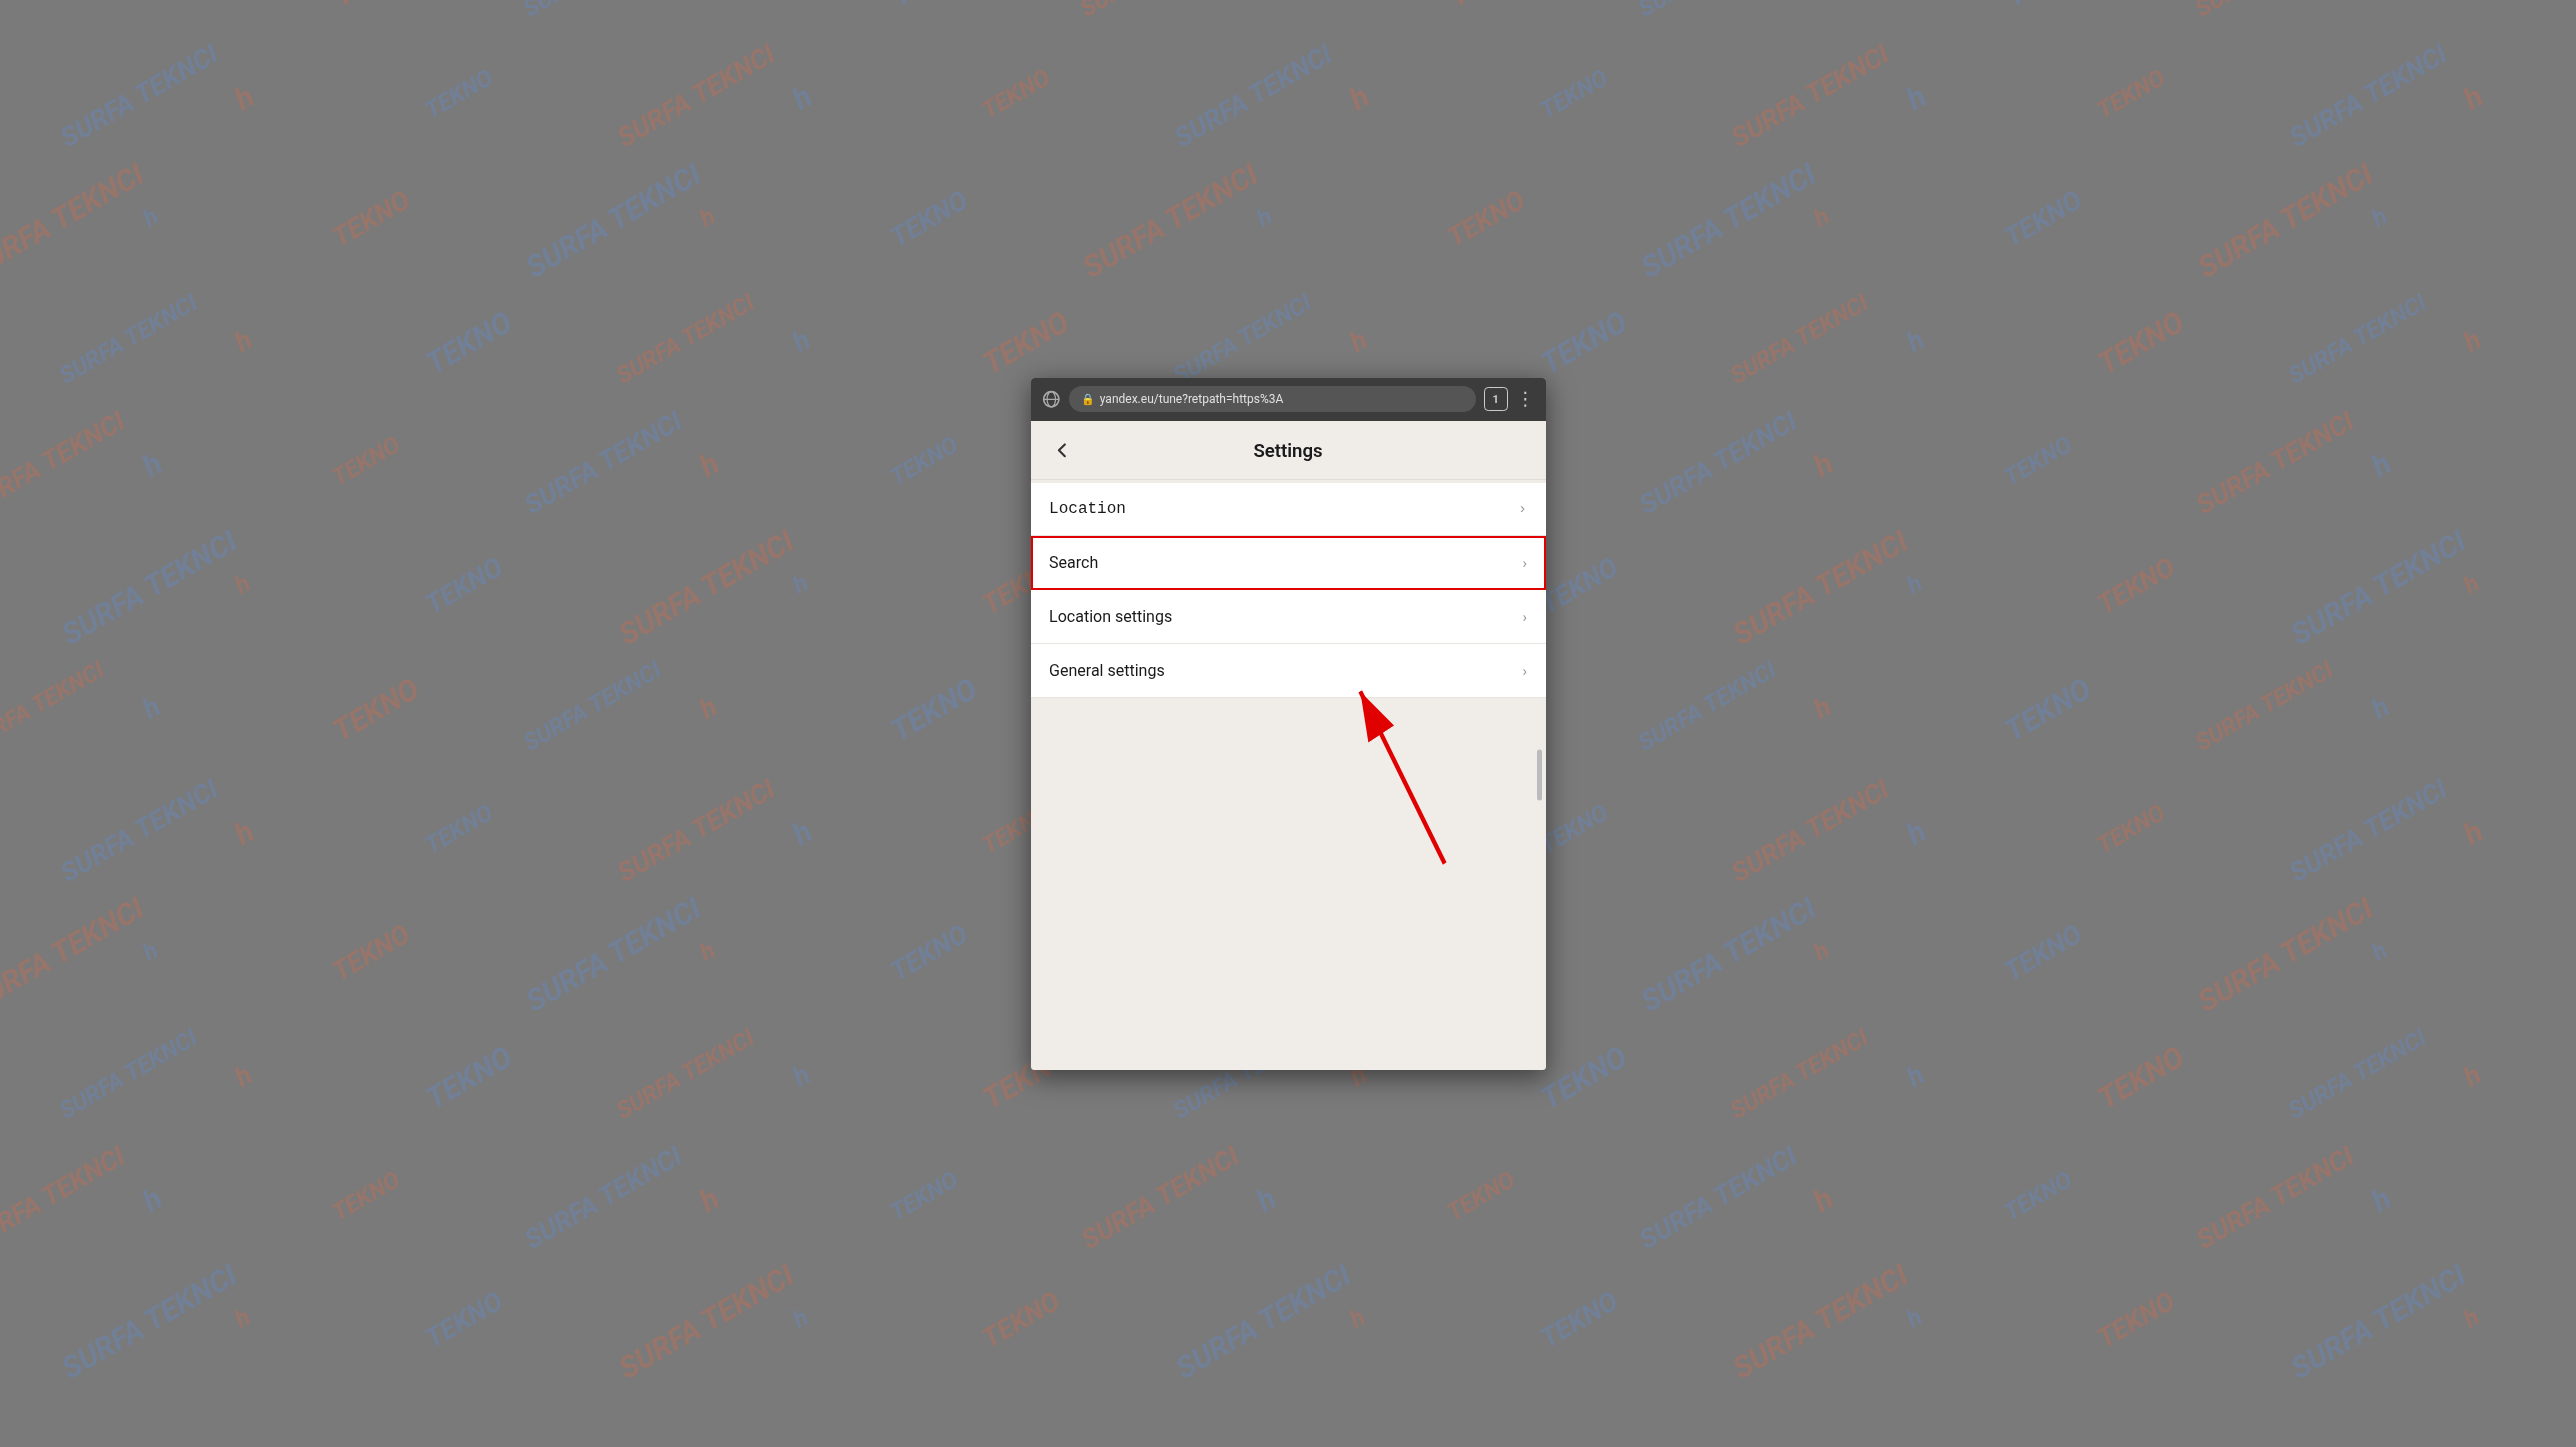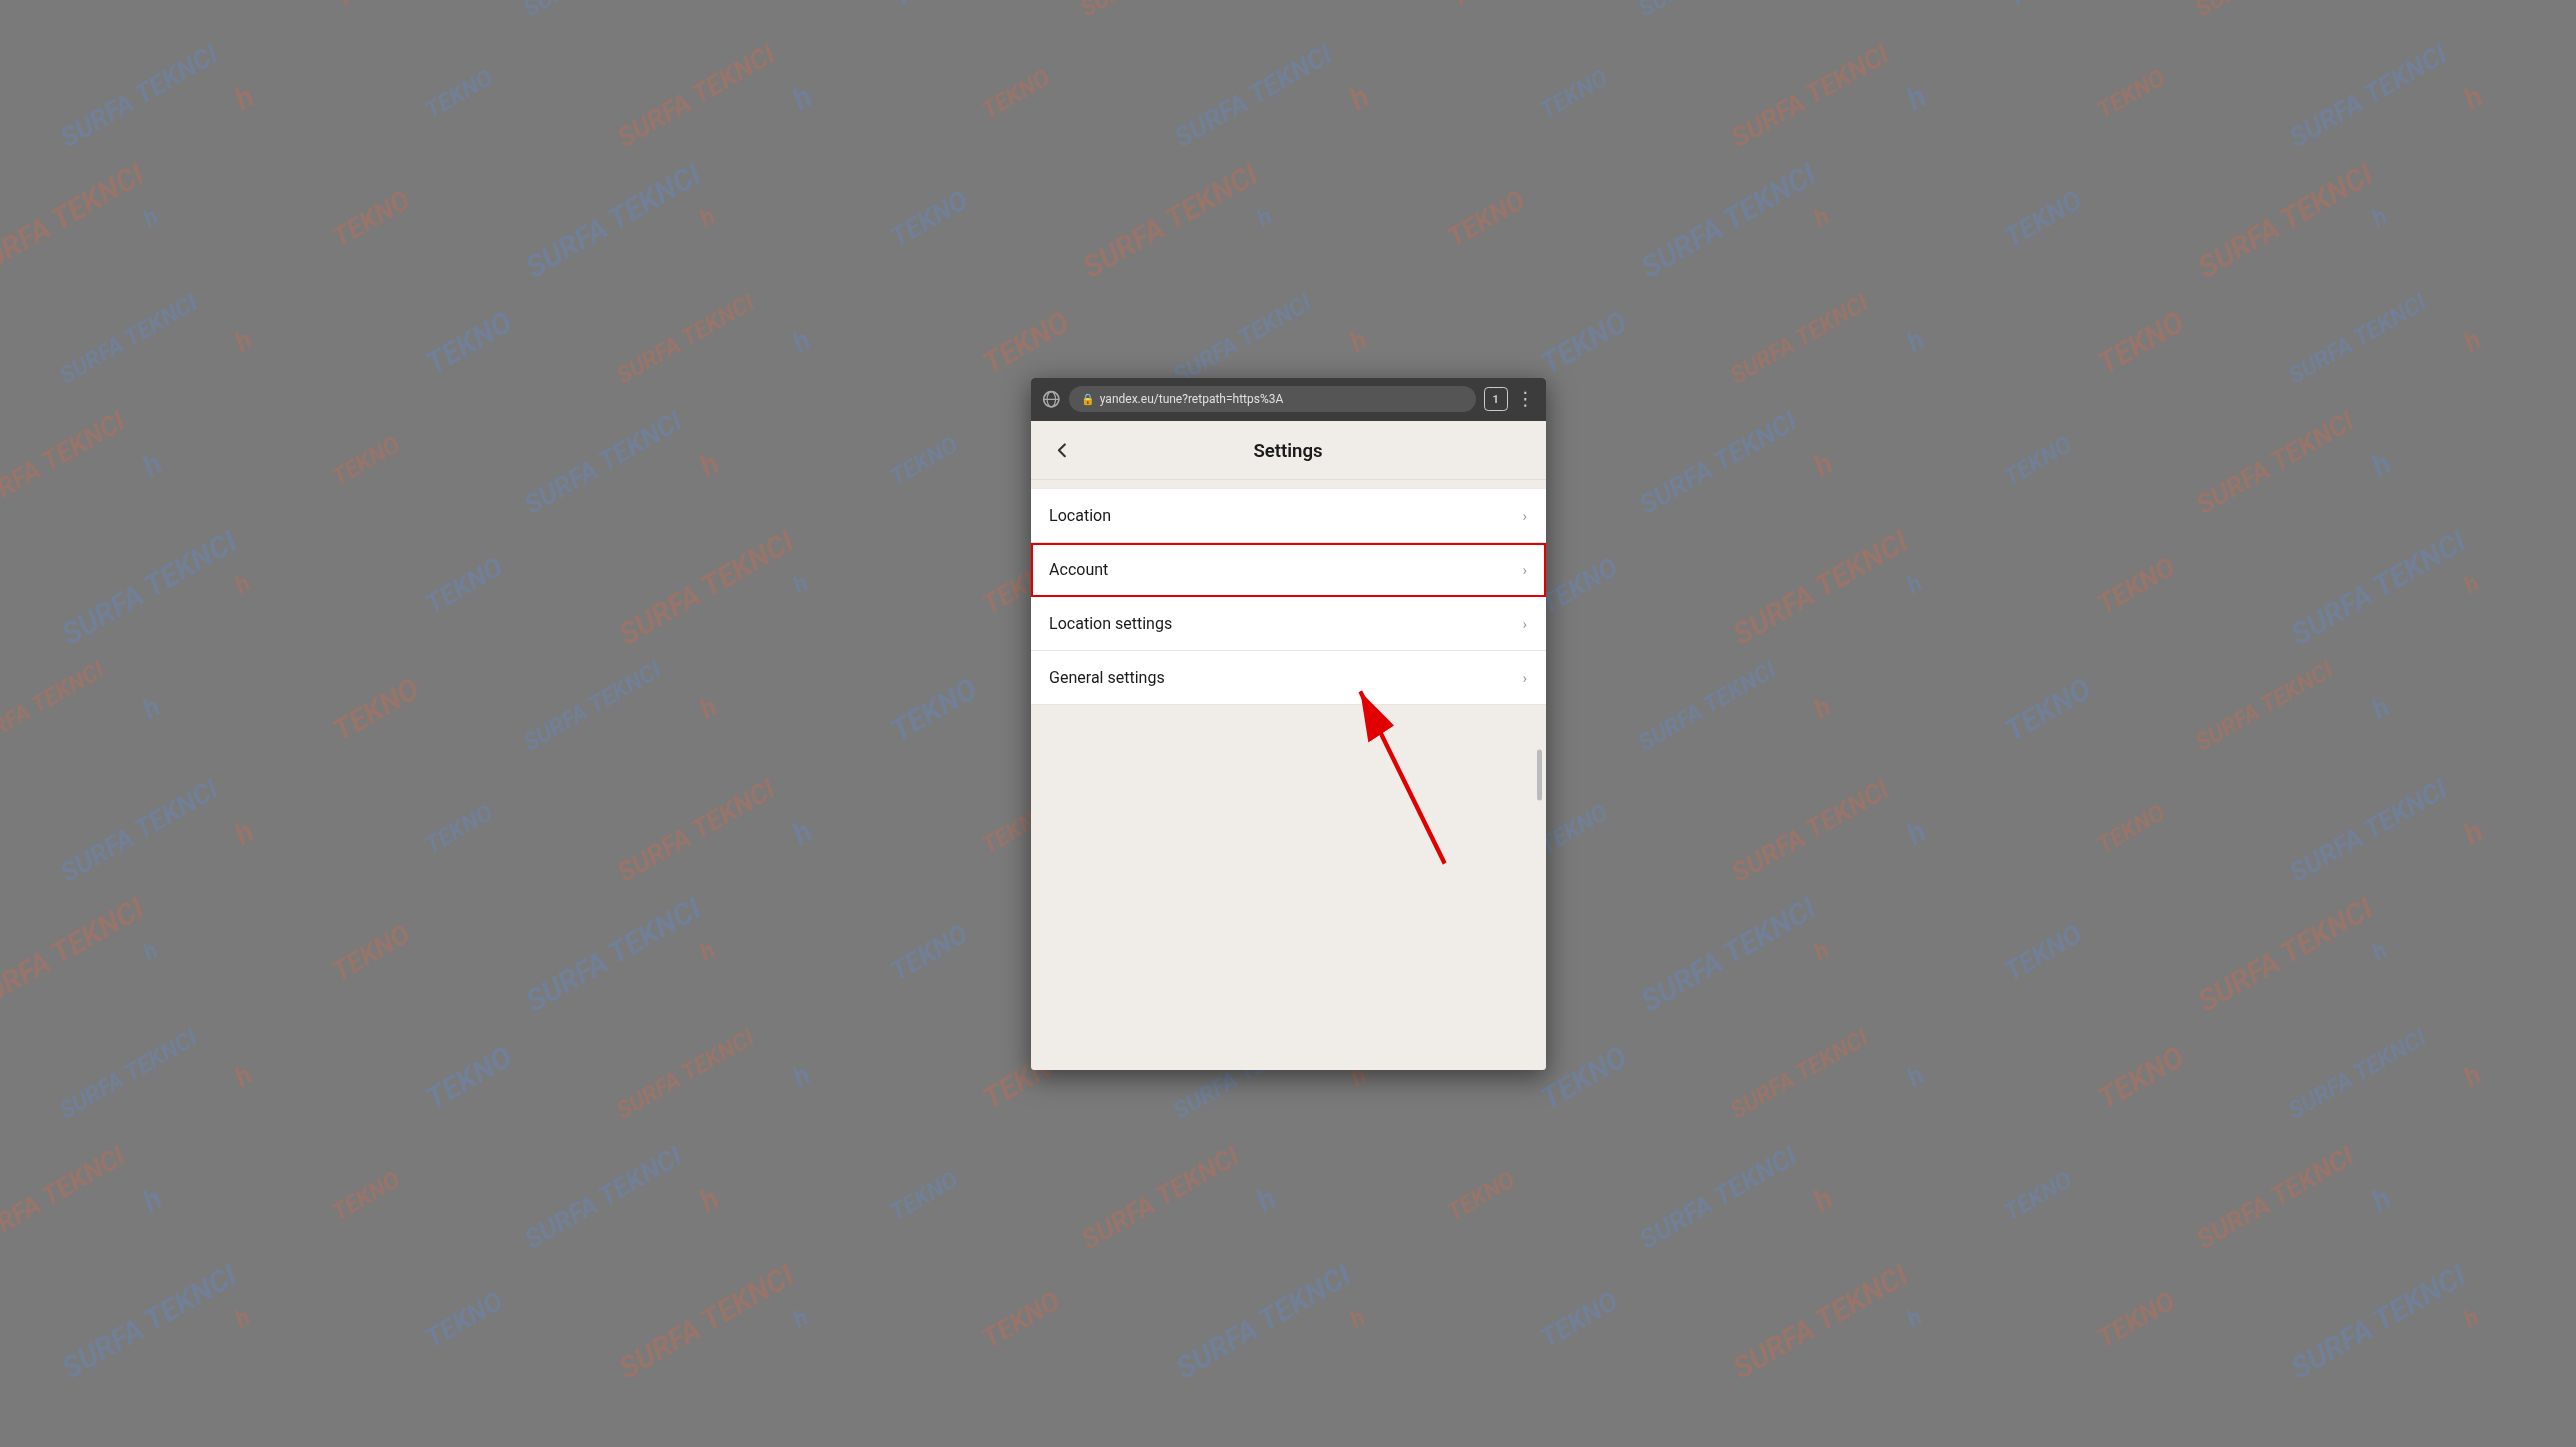--- a/index.html
+++ b/index.html
@@ -161,21 +161,22 @@
       align-items: center;
       justify-content: space-between;
       padding: 17px 18.6px;
       background: #ffffff;
       border-bottom: 0.8px solid #e8e4e0;
       cursor: pointer;
       position: relative;
     }
 
     .settings-item:first-child {
-      margin-top: 9px;
+      margin-top: 3px;
+      font-family: Liberation Mono, monospace;
     }
 
     .settings-item-label {
       font-size: 16px;
       color: #1a1a1a;
       font-weight: 400;
     }
 
     .chevron-icon {
       color: #999;
@@ -402,21 +403,21 @@
     </div>
 
     <div class="settings-list" style="position:relative;">
 
       <div class="settings-item">
         <span class="settings-item-label">Location</span>
         <span class="chevron-icon">›</span>
       </div>
 
       <div class="settings-item highlighted">
-        <span class="settings-item-label">Account</span>
+        <span class="settings-item-label">Search</span>
         <span class="chevron-icon">›</span>
       </div>
 
       <div class="settings-item">
         <span class="settings-item-label">Location settings</span>
         <span class="chevron-icon">›</span>
       </div>
 
       <div class="settings-item">
         <span class="settings-item-label">General settings</span>

